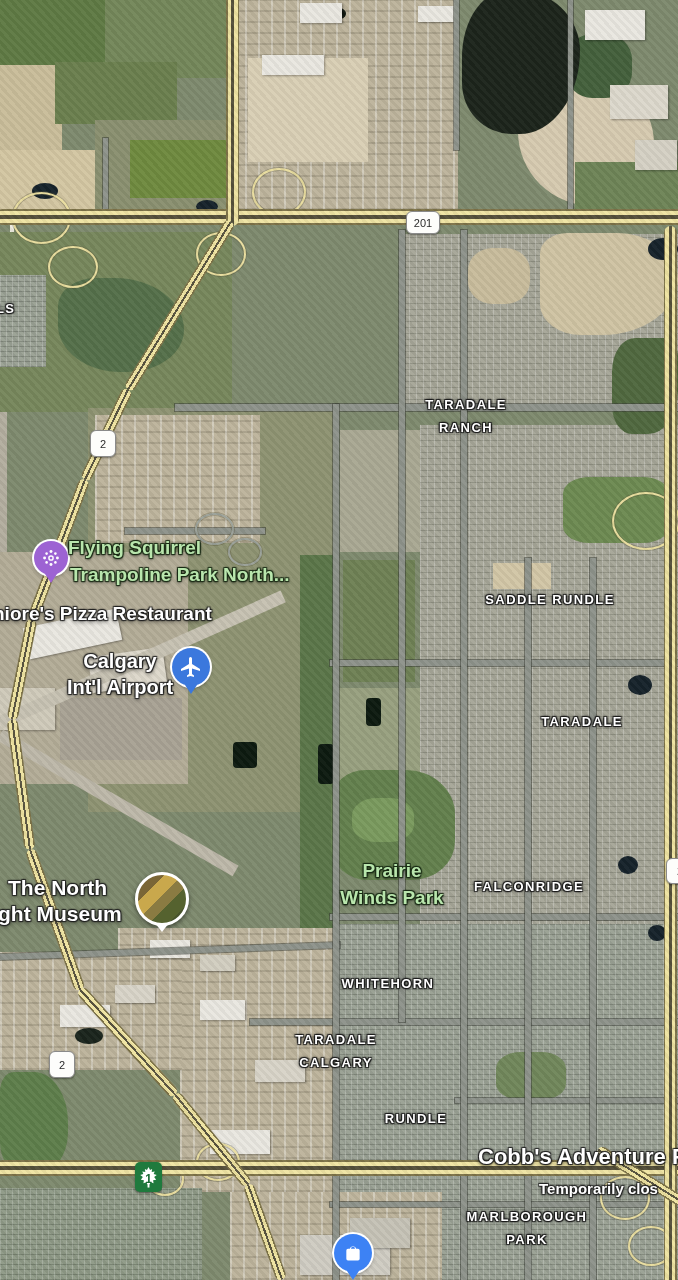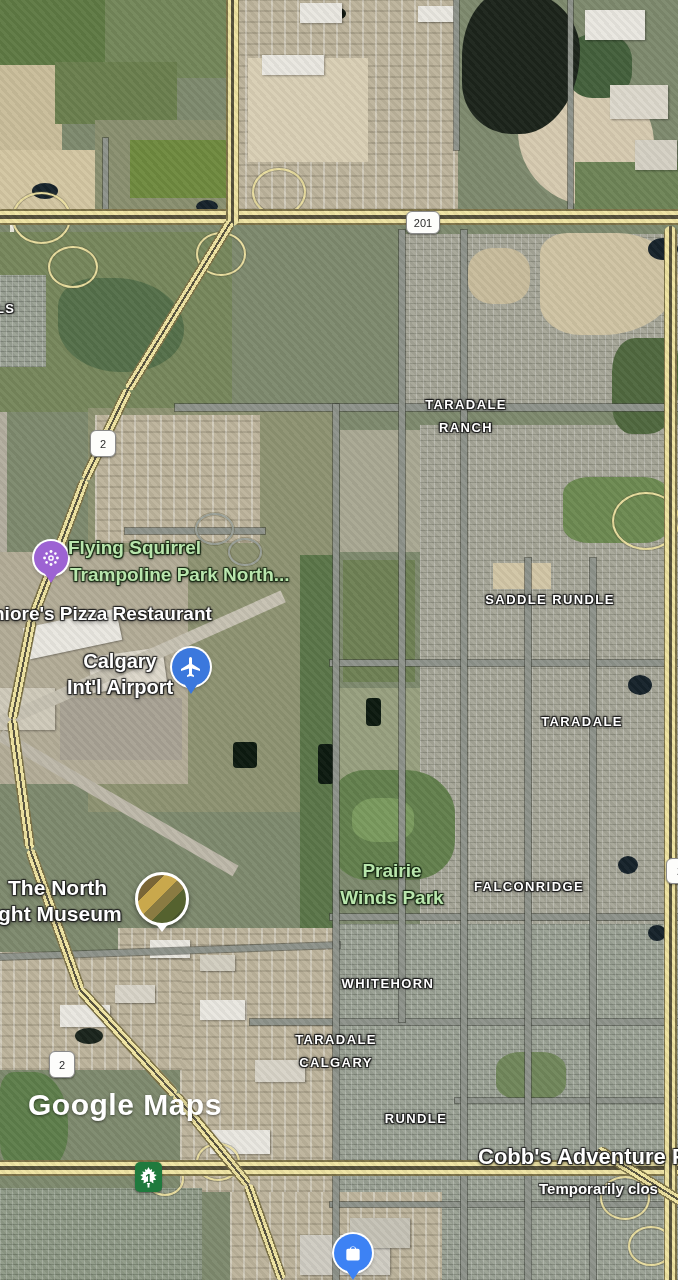--- a/index.html
+++ b/index.html
@@ -231,20 +231,24 @@
   </div>
   <div class="lbl nbh ctr" style="left:550px;top:588px;">SADDLE RUNDLE</div>
   <div class="lbl nbh ctr" style="left:582px;top:710px;">TARADALE</div>
   <div class="lbl nbh ctr" style="left:529px;top:875px;">FALCONRIDGE</div>
   <div class="lbl nbh ctr" style="left:388px;top:972px;">WHITEHORN</div>
   <div class="lbl nbh ctr" style="left:336px;top:1028px;">
     <div>TARADALE</div>
     <div>CALGARY</div>
   </div>
   <div class="lbl nbh ctr" style="left:416px;top:1107px;">RUNDLE</div>
+  <div class="lbl nbh ctr" style="left:527px;top:1205px;">
+    <div>MARLBOROUGH</div>
+    <div>PARK</div>
+  </div>
 
   <div class="pin" style="left:34px;top:541px;width:34px;height:34px;background:#9d63d3;color:#9d63d3;">
     <svg width="22" height="22" viewBox="0 0 24 24">
       <g fill="#fff">
           <circle cx="12" cy="12" r="3.1"></circle>
           <circle cx="12" cy="5" r="1.6"></circle>
           <circle cx="12" cy="19" r="1.6"></circle>
       <circle cx="5" cy="12" r="1.6"></circle>
           <circle cx="19" cy="12" r="1.6"></circle>
           <circle cx="7.2" cy="7.2" r="1.4"></circle>
@@ -284,14 +288,13 @@
 
   <div class="lbl poiw big" style="left:478px;top:1144px;">Cobb's Adventure Pa</div>
   <div class="lbl poiw status" style="left:539px;top:1176px;">Temporarily clos</div>
 
   <div class="pin" style="left:334px;top:1234px;width:38px;height:38px;background:#3d82f4;color:#3d82f4;">
     <svg width="20" height="20" viewBox="0 0 24 24">
       <path fill="#fff" d="M18 7h-2.1a4 4 0 0 0-7.8 0H6a2 2 0 0 0-2 2v10a2 2 0 0 0 2 2h12a2 2 0 0 0 2-2V9a2 2 0 0 0-2-2zm-6-2.5A2.5 2.5 0 0 1 14.4 7H9.6A2.5 2.5 0 0 1 12 4.5z"></path>
     </svg>
   </div>
 
-  <div class="lbl wm" style="left:28px;top:1088px;z-index:11;">Google Maps</div>
 </div>
 
 </body></html>

